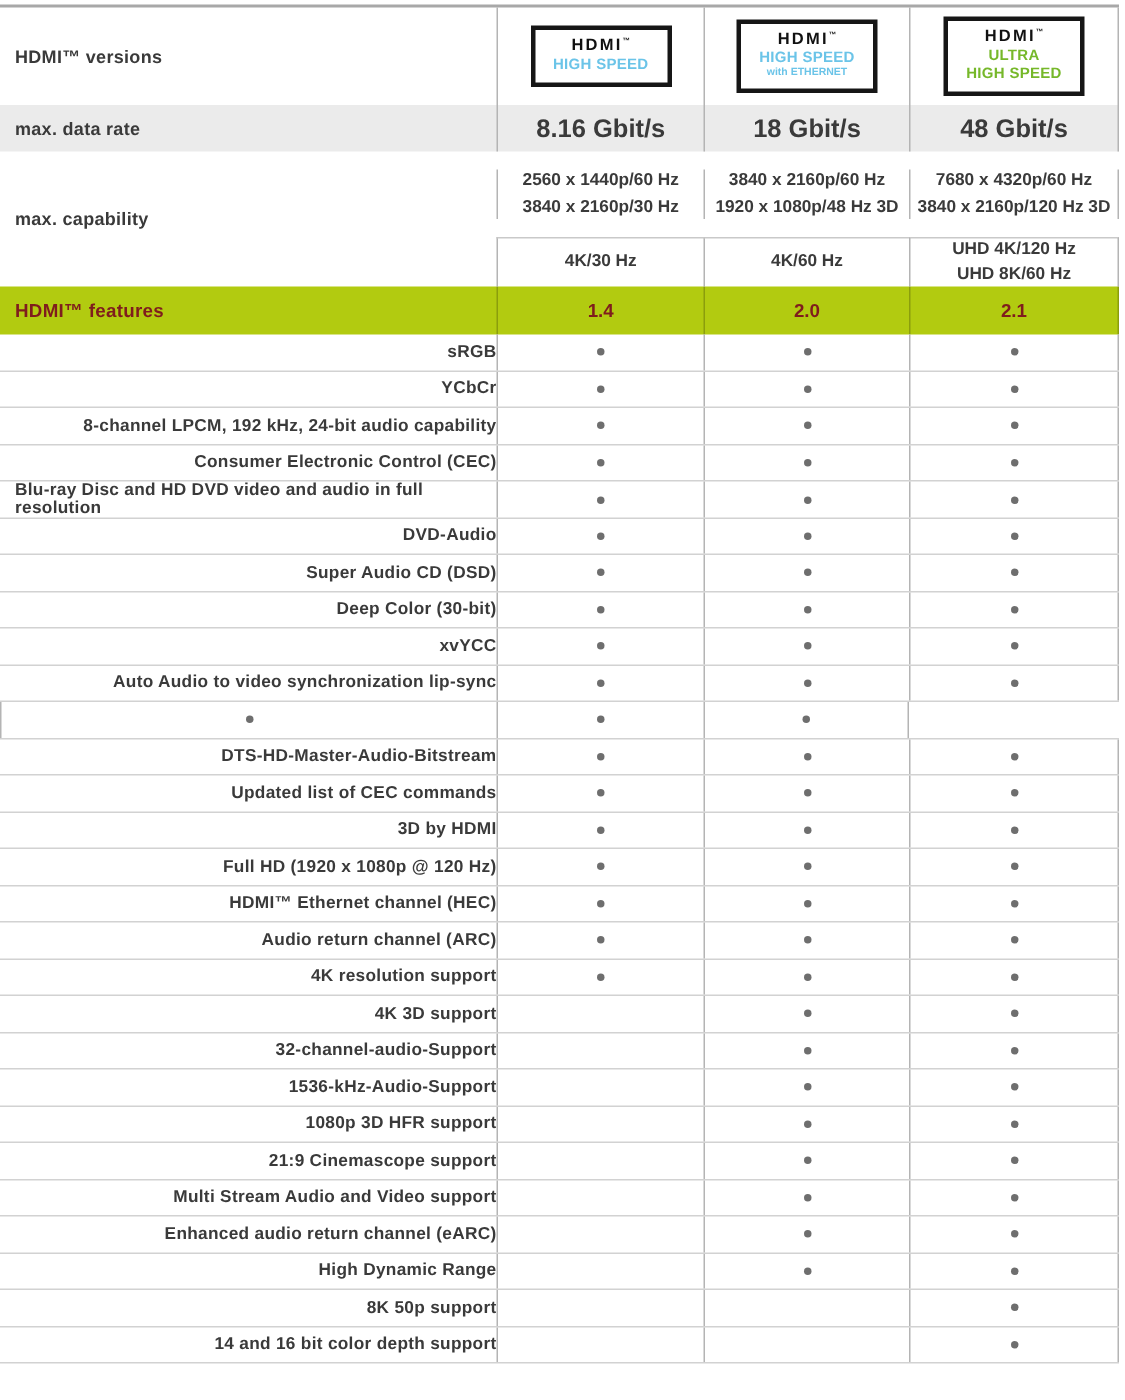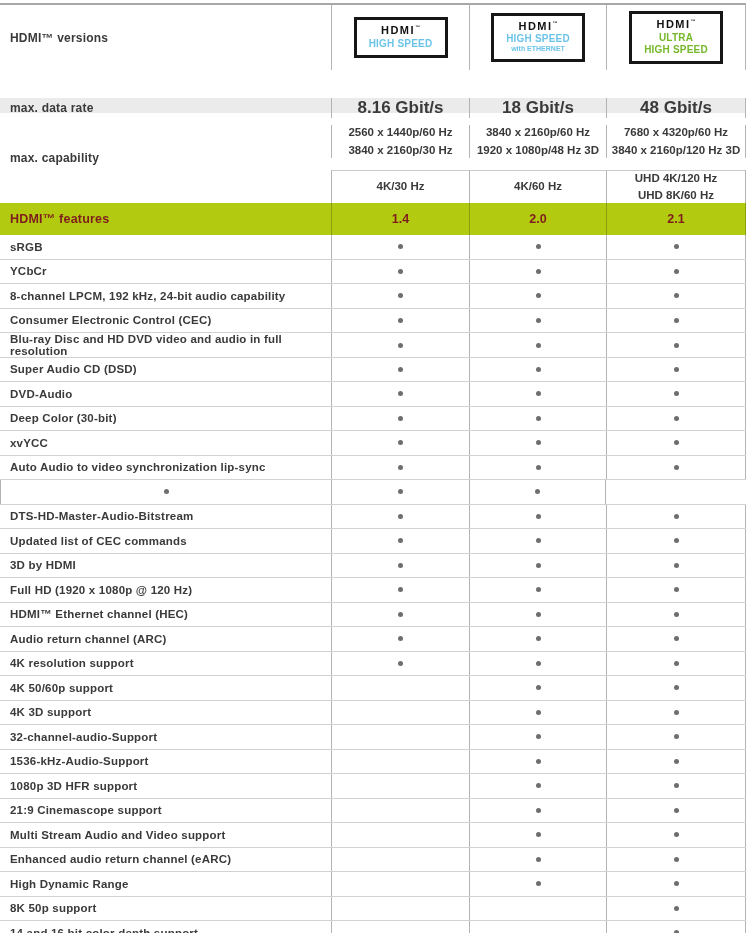--- a/index.html
+++ b/index.html
@@ -39,38 +39,38 @@
     min-width: 94px; text-align: center;
   }
   .badge-logo { font-size: 11px; font-weight: bold; letter-spacing: 1.5px; color: #111; line-height: 1.2; }
   .badge-logo sup { font-size: 5px; letter-spacing: 0; }
   .badge-line { font-size: 10px; font-weight: bold; line-height: 1.2; letter-spacing: .2px; }
   .badge-subline { font-size: 7px; font-weight: bold; line-height: 1.2; }
   .cyan { color: var(--badge-cyan, #6bc4e8); }
   .grn  { color: var(--badge-green, #76b82a); }
 
   
-  .rate-row { height: 15px; background: var(--rate-bg, #ebebeb); margin-top: 28px; }
+  .rate-row { height: 31px; background: var(--rate-bg, #ebebeb); }
   .rate-val { font-weight: bold; font-size: 17px; }
 
   
   .res-row { height: 90px; grid-template-rows: 45px 45px; }
   .res-label { grid-row: 1 / 3; }
   .res-cell { flex-direction: column; justify-content: center; font-size: 11.5px; font-weight: bold; line-height: 1.5; margin-top: 12px; }
   .res-lower { border-top: 1px solid #c9c9c9; }
 
   
   .green-row { height: 32px; background: var(--green-row, #b2cb10); color: #7f1d1d; }
   .green-row .label-cell { font-size: 12.5px; }
   .green-row .val-cell { font-weight: bold; font-size: 12.5px; border-left-color: rgba(0,0,0,.22); }
   .green-row .c3 { border-right-color: rgba(0,0,0,.22); }
 
   
   .feature-row { height: 24.5px; border-bottom: 1px solid #d2d2d2; }
-  .feature-row .label-cell { font-size: 11.5px; }
+  .feature-row .label-cell { font-size: 11.5px; justify-content: flex-end; }
   .dot { width: 5px; height: 5px; border-radius: 50%; background: var(--dot, #6e6e6e); display: inline-block; }
 </style>
 </head>
 <body>
 
 <div class="table">
 
   <div class="row header-row">
     <div class="label-cell">
       <span>HDMI™ versions</span>
@@ -214,50 +214,50 @@
     <div class="val-cell c2">
           <span class="dot"></span>
         </div>
     <div class="val-cell c3">
           <span class="dot"></span>
         </div>
   </div>
 
   <div class="row feature-row">
     <div class="label-cell">
+      <span>DVD-Audio</span>
+    </div>
+    <div class="val-cell c1">
+          <span class="dot"></span>
+        </div>
+    <div class="val-cell c2">
+          <span class="dot"></span>
+        </div>
+    <div class="val-cell c3">
+          <span class="dot"></span>
+        </div>
+  </div>
+
+  <div class="row feature-row">
+    <div class="label-cell">
       <span>Super Audio CD (DSD)</span>
     </div>
     <div class="val-cell c1">
           <span class="dot"></span>
         </div>
     <div class="val-cell c2">
           <span class="dot"></span>
         </div>
     <div class="val-cell c3">
           <span class="dot"></span>
         </div>
   </div>
 
   <div class="row feature-row">
     <div class="label-cell">
-      <span>DVD-Audio</span>
-    </div>
-    <div class="val-cell c1">
-          <span class="dot"></span>
-        </div>
-    <div class="val-cell c2">
-          <span class="dot"></span>
-        </div>
-    <div class="val-cell c3">
-          <span class="dot"></span>
-        </div>
-  </div>
-
-  <div class="row feature-row">
-    <div class="label-cell">
       <span>Deep Color (30-bit)</span>
     </div>
     <div class="val-cell c1">
           <span class="dot"></span>
         </div>
     <div class="val-cell c2">
           <span class="dot"></span>
         </div>
     <div class="val-cell c3">
           <span class="dot"></span>
@@ -404,32 +404,20 @@
           <span class="dot"></span>
         </div>
     <div class="val-cell c2">
           <span class="dot"></span>
         </div>
     <div class="val-cell c3">
           <span class="dot"></span>
         </div>
   </div>
 
-  <div class="row feature-row">
-    <div class="label-cell">
-      <span>4K 50/60p support</span>
-    </div>
-    <div class="val-cell c1"></div>
-    <div class="val-cell c2">
-          <span class="dot"></span>
-        </div>
-    <div class="val-cell c3">
-          <span class="dot"></span>
-        </div>
-  </div>
 
   <div class="row feature-row">
     <div class="label-cell">
       <span>4K 3D support</span>
     </div>
     <div class="val-cell c1"></div>
     <div class="val-cell c2">
           <span class="dot"></span>
         </div>
     <div class="val-cell c3">

